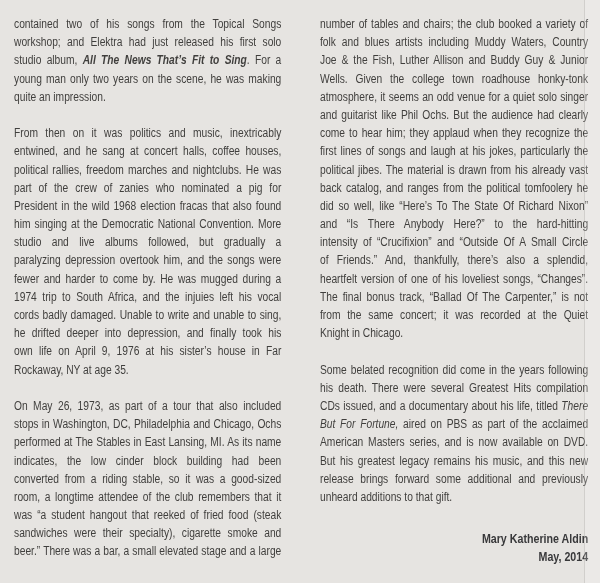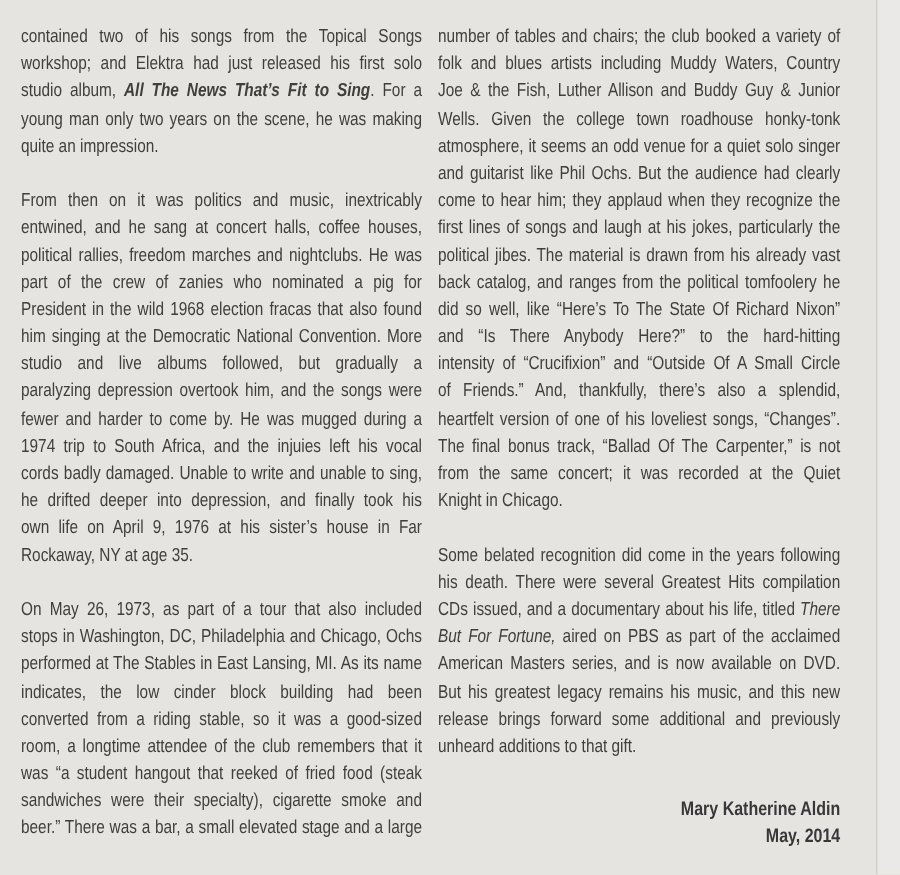--- a/index.html
+++ b/index.html
@@ -4,21 +4,21 @@
 <style>
   :root { --bg:#e6e4e1; --fg:#403f3d; --sig:#38383a; }
   html,body { margin:0; padding:0; }
   body {
     width:600px; height:583px; position:relative; overflow:hidden;
     background:var(--bg); color:var(--fg);
     font-family:"Liberation Sans","DejaVu Sans",sans-serif;
   }
   .col { position:absolute; top:15px; }
   .col-left  { left:14px;  width:267px; }
-  .col-right { left:292px; width:268px; }
+  .col-right { left:320px; width:268px; }
   .col-inner {
     transform:scaleX(0.82); transform-origin:0 0;
     font-size:12.5px; line-height:18.2px;
   }
   .col-left  .col-inner { width:326px; }
   .col-right .col-inner { width:327px; }
   .para + .para { margin-top:18.2px; }
   .line { text-align:justify; text-align-last:justify; height:18.2px; white-space:normal; }
   .line.last { text-align-last:left; }
   .s-n { font-weight:normal; font-style:normal; }

